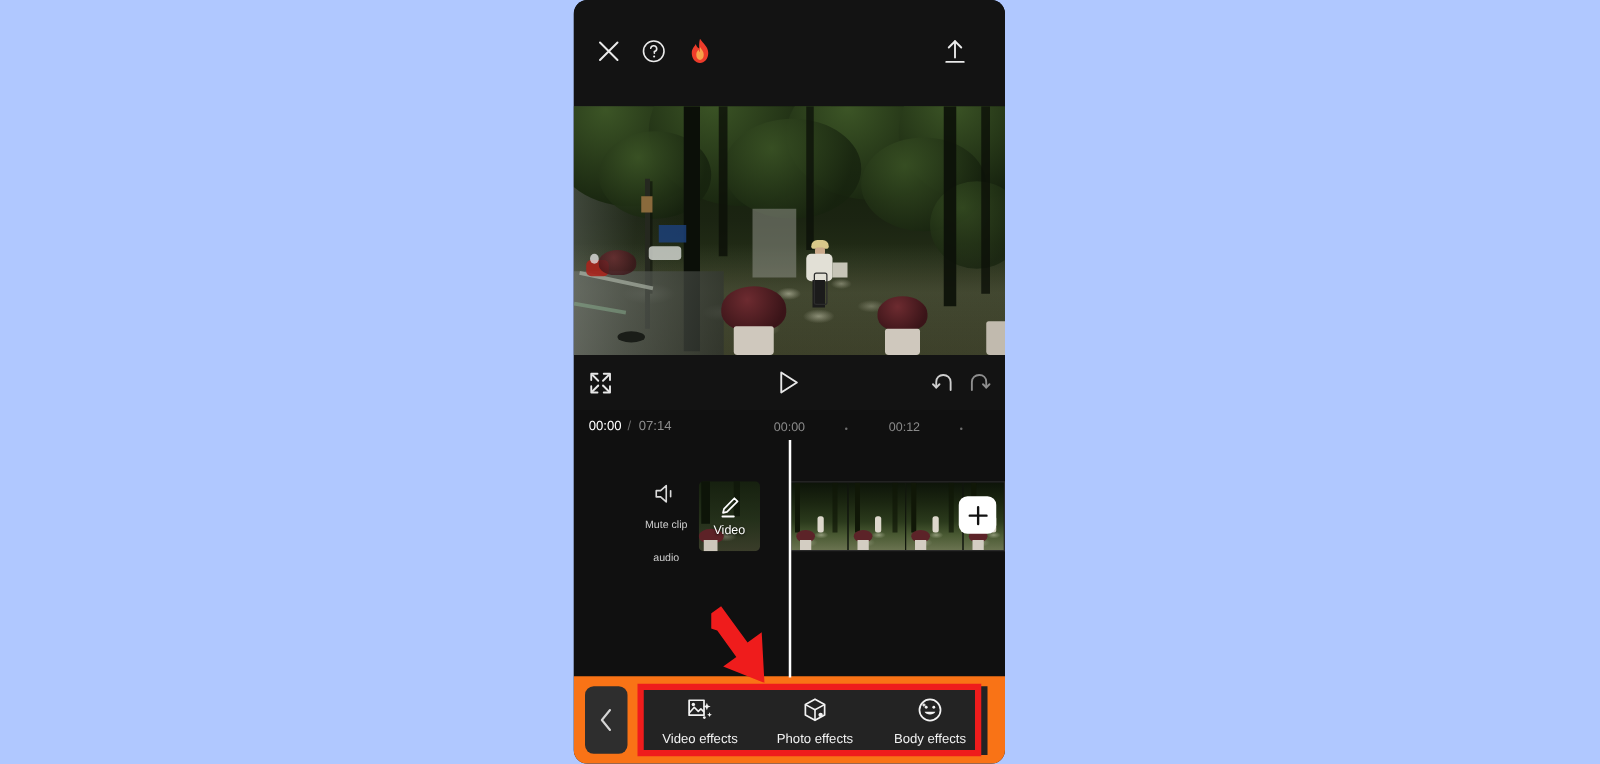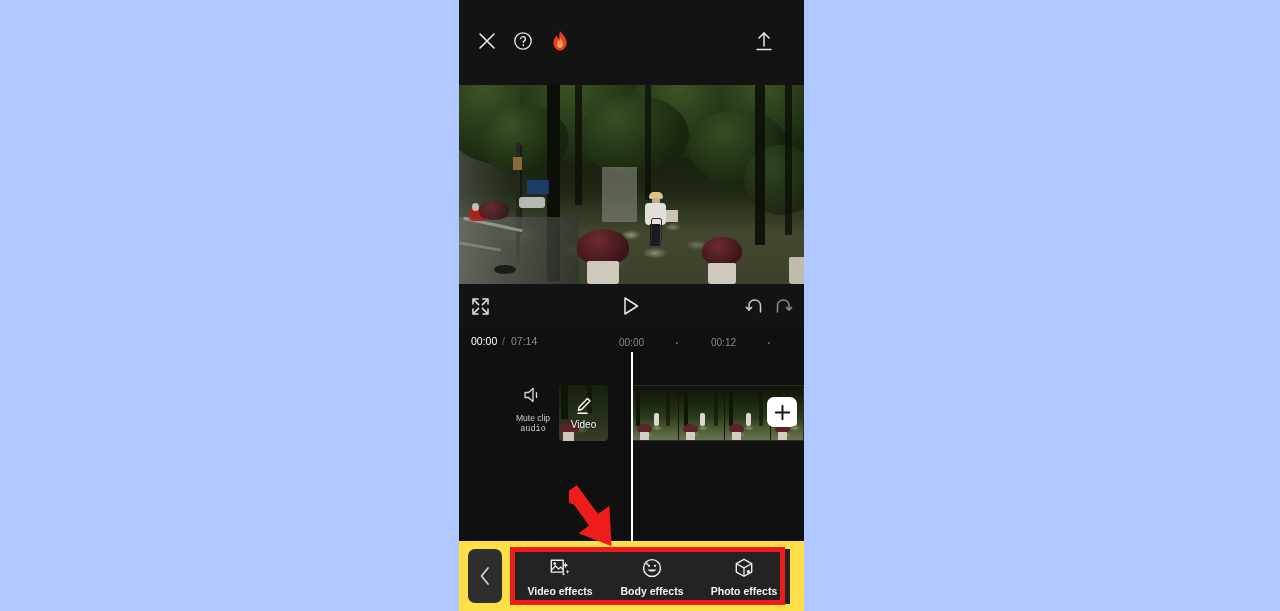--- a/index.html
+++ b/index.html
@@ -11,20 +11,21 @@
   }
   #page { position: relative; width: 1280px; height: 611px; background: #b0c8ff; }
 
   
   .phone {
     position: absolute;
     left: 459px; top: 0;
     width: 345px; height: 611px;
     background: #0e0e0e;
     overflow: hidden;
+    border-radius: 11px;
   }
 
   
   .topbar {
     position: relative;
     height: 85px;
     background: #131313;
   }
   .tb-icon {
     position: absolute;
@@ -216,22 +217,21 @@
   }
 
   
   .arrow-svg { position: absolute; left: 110px; top: 125px; z-index: 12; }
 
   
   .bottombar {
     position: absolute;
     left: 0; bottom: 0;
     width: 345px; height: 70px;
-    background: #fde047;
-    font-weight: bold;
+    background: #f97316;
   }
   .back-btn {
     position: absolute;
     left: 9px; top: 8px;
     width: 34px; height: 54px;
     background: #2e2e2e;
     border-radius: 7px;
     display: flex; align-items: center; justify-content: center;
     color: #d5d5d5;
   }
@@ -400,21 +400,21 @@
 
       <div class="tracks">
         <div class="playhead"></div>
 
         <div class="mute-btn">
           <svg width="22" height="18" viewBox="0 0 22 18">
             <path d="M3 6.5 L6.5 6.5 L11 2.5 L11 15.5 L6.5 11.5 L3 11.5 Z" stroke="#dadada" stroke-width="1.3" fill="none" stroke-linejoin="round"></path>
             <path d="M14.5 6.6 L14.5 11.4" stroke="#dadada" stroke-width="1.3" stroke-linecap="round"></path>
           </svg>
           <div class="mute-label">Mute clip</div>
-          <div class="mute-label" style="margin-top:0;font-family:Liberation Mono, monospace;">audio</div>
+          <div class="mute-label" style="margin-top:16px;">audio</div>
         </div>
 
         <div class="cover-thumb">
           <div style="position:absolute;left:2px;top:0;width:7px;height:34px;background:#0d1408;"></div>
           <div style="position:absolute;left:28px;top:0;width:5px;height:28px;background:#0f1609;opacity:.8;"></div>
           <div style="position:absolute;left:0;top:38px;width:20px;height:12px;border-radius:50%;background:#5d2227;"></div>
           <div style="position:absolute;left:4px;top:47px;width:11px;height:9px;background:#cdc7bb;"></div>
           <svg class="cover-pencil" width="16" height="18" viewBox="0 0 16 18">
             <path d="M11.5 1.6 L14 4.1 L5.6 12.5 L2.4 13.3 L3.2 10.1 Z" stroke="#ffffff" stroke-width="1.4" fill="none" stroke-linejoin="round"></path>
             <path d="M2 16.2 L11 16.2" stroke="#ffffff" stroke-width="1.6" stroke-linecap="round"></path>
@@ -479,37 +479,37 @@
             <path d="M2.6 14.6 L7 9.6 L10.5 13.2 L12.8 11 L15.4 13.6" stroke="#f2f2f2" stroke-width="1.4" fill="none" stroke-linejoin="round"></path>
             <path d="M18 5.6 L18.9 8 L21.3 8.9 L18.9 9.8 L18 12.2 L17.1 9.8 L14.7 8.9 L17.1 8 Z" fill="#f2f2f2"></path>
             <path d="M20.3 14 L20.9 15.5 L22.4 16.1 L20.9 16.7 L20.3 18.2 L19.7 16.7 L18.2 16.1 L19.7 15.5 Z" fill="#f2f2f2"></path>
             <circle cx="15.8" cy="18.6" r="1.2" fill="#f2f2f2"></circle>
           </svg>
           <span class="eff-label">Video effects</span>
         </div>
 
         <div class="eff-item">
           <svg width="22" height="22" viewBox="0 0 24 24">
+            <path d="M12 2.6 L20.4 7.2 L20.4 16.4 L12 21 L3.6 16.4 L3.6 7.2 Z" stroke="#f2f2f2" stroke-width="1.5" fill="none" stroke-linejoin="round"></path>
+            <path d="M3.7 7.3 L12 11.8 L20.3 7.3" stroke="#f2f2f2" stroke-width="1.4" fill="none" stroke-linejoin="round"></path>
+            <path d="M12 11.9 L12 20.9" stroke="#f2f2f2" stroke-width="1.4" fill="none"></path>
+            <circle cx="16.9" cy="16.2" r="1.9" fill="#f2f2f2"></circle>
+          </svg>
+          <span class="eff-label">Photo effects</span>
+        </div>
+
+        <div class="eff-item">
+          <svg width="22" height="22" viewBox="0 0 24 24">
             <circle cx="12" cy="12" r="9.2" stroke="#f2f2f2" stroke-width="1.5" fill="none"></circle>
             <circle cx="8.7" cy="9.6" r="1.25" fill="#f2f2f2"></circle>
             <circle cx="15.3" cy="9.6" r="1.25" fill="#f2f2f2"></circle>
             <path d="M7.3 13.6 C8.6 16.6 15.4 16.6 16.7 13.6 Z" fill="#f2f2f2"></path>
             <path d="M6.7 5.5 L7.3 7 L8.8 7.6 L7.3 8.2 L6.7 9.7 L6.1 8.2 L4.6 7.6 L6.1 7 Z" fill="#f2f2f2"></path>
           </svg>
           <span class="eff-label">Body effects</span>
         </div>
-
-        <div class="eff-item">
-          <svg width="22" height="22" viewBox="0 0 24 24">
-            <path d="M12 2.6 L20.4 7.2 L20.4 16.4 L12 21 L3.6 16.4 L3.6 7.2 Z" stroke="#f2f2f2" stroke-width="1.5" fill="none" stroke-linejoin="round"></path>
-            <path d="M3.7 7.3 L12 11.8 L20.3 7.3" stroke="#f2f2f2" stroke-width="1.4" fill="none" stroke-linejoin="round"></path>
-            <path d="M12 11.9 L12 20.9" stroke="#f2f2f2" stroke-width="1.4" fill="none"></path>
-            <circle cx="16.9" cy="16.2" r="1.9" fill="#f2f2f2"></circle>
-          </svg>
-          <span class="eff-label">Photo effects</span>
-        </div>
       </div>
     </div>
 
     <div class="hl-box"></div>
 
   </div>
 </div>
 
 </body></html>

